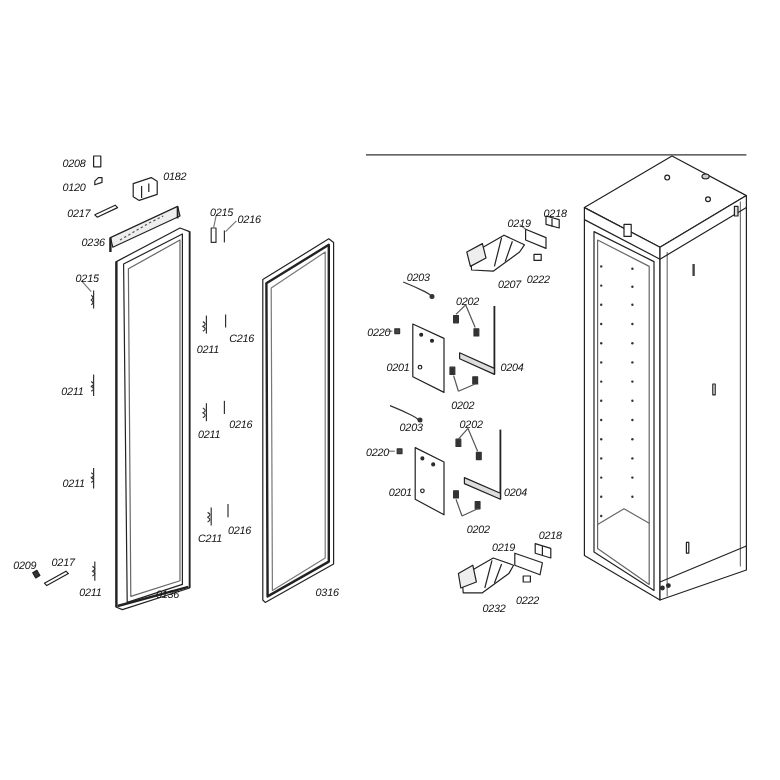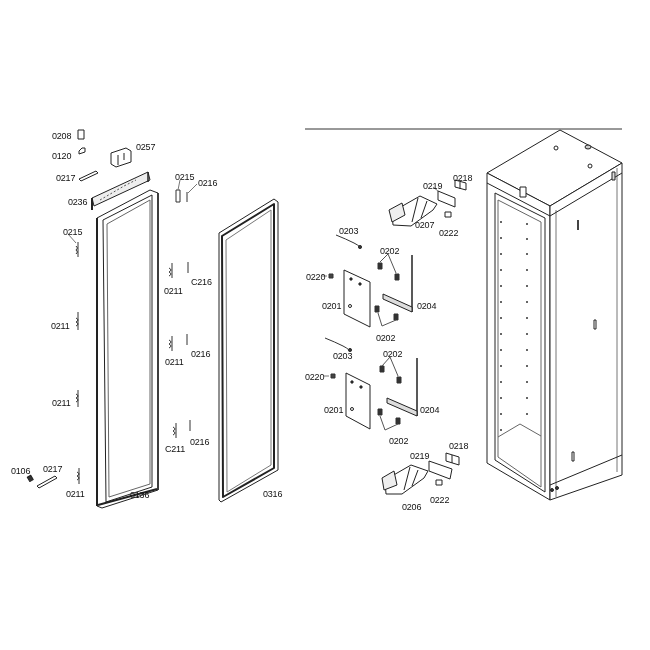--- a/index.html
+++ b/index.html
@@ -1,20 +1,20 @@
 <!DOCTYPE html>
 <html><head>
 <meta charset="utf-8">
 <style>
   html, body { margin:0; padding:0; background:#ffffff; }
   body { width:650px; height:650px; position:relative; overflow:hidden;
          font-family:"Liberation Sans", sans-serif; }
   #canvas { position:absolute; left:0; top:0; width:650px; height:650px; }
   .lbl { position:absolute; font-size:9px; color:#111; letter-spacing:-0.2px;
-         white-space:nowrap; line-height:10px; }
+         white-space:nowrap; line-height:10px;font-style:italic; }
   svg { position:absolute; left:0; top:0; }
 </style>
 </head>
 <body>
 
 <div id="canvas">
 
 <svg width="650" height="650" viewBox="0 0 650 650">
   <g fill="none" stroke="#222" stroke-width="1" stroke-linejoin="round">
 
@@ -248,53 +248,53 @@
     <circle cx="501" cy="398" r="1"></circle>
         <circle cx="527" cy="398" r="1"></circle>
     <circle cx="501" cy="414" r="1"></circle>
         <circle cx="527" cy="414" r="1"></circle>
     <circle cx="501" cy="430" r="1"></circle>
   </g>
 </svg>
 
 <span class="lbl" style="left:52px;top:131px">0208</span>
 <span class="lbl" style="left:52px;top:151px">0120</span>
-<span class="lbl" style="left:136px;top:142px">0257</span>
+<span class="lbl" style="left:136px;top:142px">0182</span>
 <span class="lbl" style="left:56px;top:173px">0217</span>
 <span class="lbl" style="left:68px;top:197px">0236</span>
 <span class="lbl" style="left:175px;top:172px">0215</span>
 <span class="lbl" style="left:198px;top:178px">0216</span>
 <span class="lbl" style="left:63px;top:227px">0215</span>
 <span class="lbl" style="left:164px;top:286px">0211</span>
 <span class="lbl" style="left:191px;top:277px">C216</span>
 <span class="lbl" style="left:51px;top:321px">0211</span>
 <span class="lbl" style="left:165px;top:357px">0211</span>
 <span class="lbl" style="left:191px;top:349px">0216</span>
 <span class="lbl" style="left:52px;top:398px">0211</span>
 <span class="lbl" style="left:165px;top:444px">C211</span>
 <span class="lbl" style="left:190px;top:437px">0216</span>
-<span class="lbl" style="left:11px;top:466px">0106</span>
+<span class="lbl" style="left:11px;top:466px">0209</span>
 <span class="lbl" style="left:43px;top:464px">0217</span>
 <span class="lbl" style="left:66px;top:489px">0211</span>
 <span class="lbl" style="left:130px;top:490px">0136</span>
 <span class="lbl" style="left:263px;top:489px">0316</span>
 <span class="lbl" style="left:339px;top:226px">0203</span>
 <span class="lbl" style="left:423px;top:181px">0219</span>
 <span class="lbl" style="left:453px;top:173px">0218</span>
-<span class="lbl" style="left:415px;top:220px">0207</span>
+<span class="lbl" style="left:415px;top:232px">0207</span>
 <span class="lbl" style="left:439px;top:228px">0222</span>
 <span class="lbl" style="left:380px;top:246px">0202</span>
 <span class="lbl" style="left:306px;top:272px">0220</span>
 <span class="lbl" style="left:322px;top:301px">0201</span>
 <span class="lbl" style="left:417px;top:301px">0204</span>
 <span class="lbl" style="left:376px;top:333px">0202</span>
 <span class="lbl" style="left:333px;top:351px">0203</span>
 <span class="lbl" style="left:383px;top:349px">0202</span>
 <span class="lbl" style="left:305px;top:372px">0220</span>
 <span class="lbl" style="left:324px;top:405px">0201</span>
 <span class="lbl" style="left:420px;top:405px">0204</span>
 <span class="lbl" style="left:389px;top:436px">0202</span>
 <span class="lbl" style="left:449px;top:441px">0218</span>
 <span class="lbl" style="left:410px;top:451px">0219</span>
 <span class="lbl" style="left:430px;top:495px">0222</span>
-<span class="lbl" style="left:402px;top:502px">0206</span>
+<span class="lbl" style="left:402px;top:502px">0232</span>
 
 </div>
 
 </body></html>

